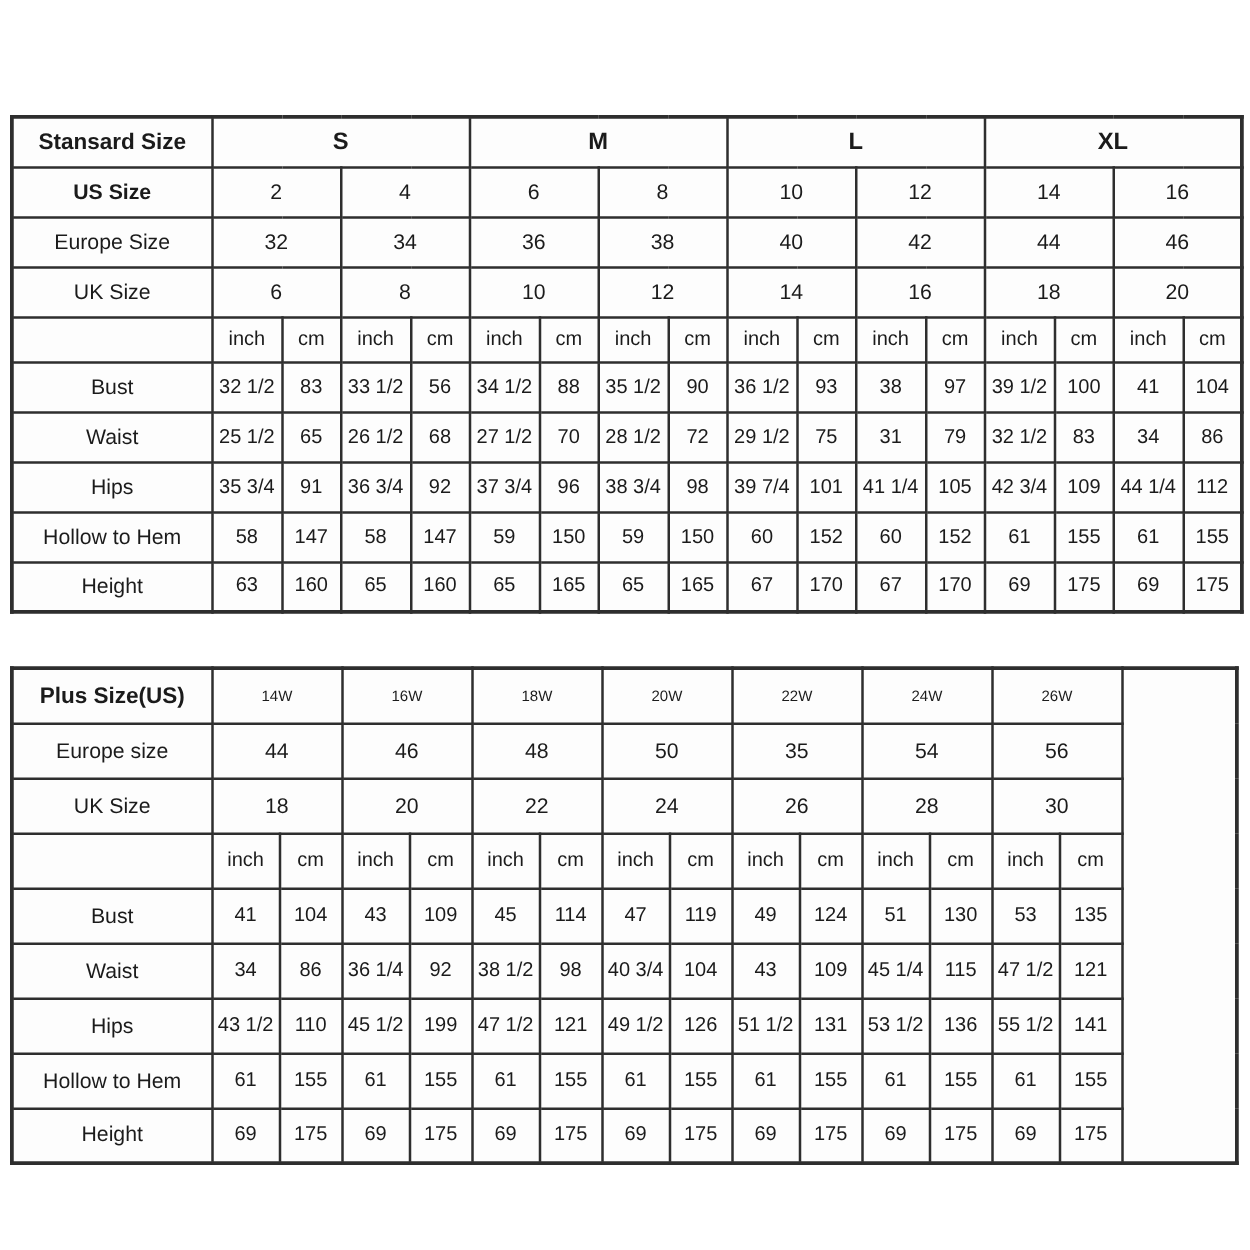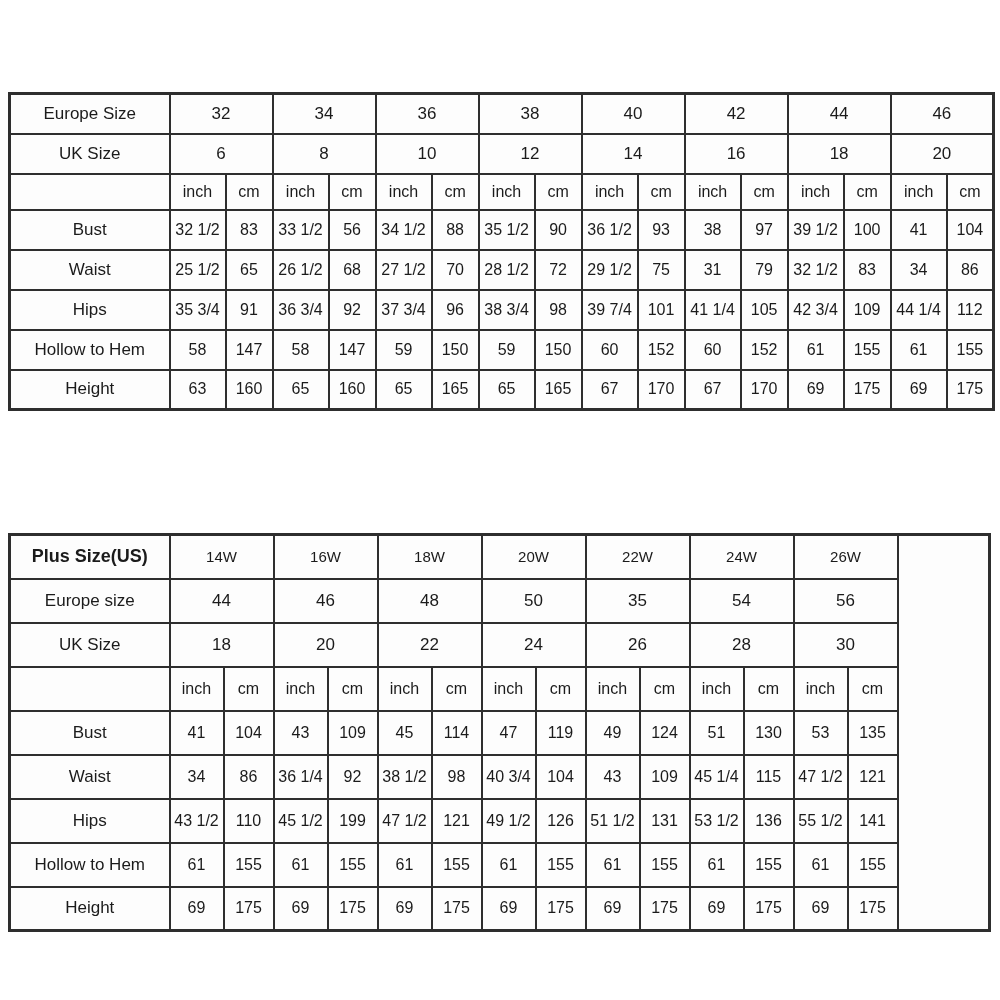--- a/index.html
+++ b/index.html
@@ -13,21 +13,21 @@
   }
   #t1{top:92px;width:984px;}
   #t2{top:533px;width:980px;}
   td,th{
     border:2px solid #2e2e2e;text-align:center;vertical-align:middle;
     padding:0;font-weight:normal;font-size:17px;white-space:nowrap;overflow:hidden;
   }
   .bold{font-weight:bold;}
   .corner{font-size:18px;}
   #t1 .grp{font-weight:bold;font-size:19px;}
-  #t2 .grp{font-size:15px;}
+  #t2 .grp{font-size:12px;}
   .val{font-size:16px;}
   #t1 tr{height:40px;}
   #t1 tr.units-row{height:36px;}
   #t2 tr{height:44px;}
   #t1 col.label,#t2 col.label{width:160px;}
   #t1 col.inch{width:56px;}
   #t1 col.cm{width:47px;}
   #t2 col.inch{width:54px;}
   #t2 col.cm{width:50px;}
   #t2 col.tail{width:92px;}
@@ -51,20 +51,38 @@
         <col class="cm">
         <col class="inch">
         <col class="cm">
         <col class="inch">
         <col class="cm">
         <col class="inch">
         <col class="cm">
       </colgroup>
       <tbody>
         <tr>
+          <th class="bold corner">Stansard Size</th>
+          <td class="grp" colspan="4">S</td>
+          <td class="grp" colspan="4">M</td>
+          <td class="grp" colspan="4">L</td>
+          <td class="grp" colspan="4">XL</td>
+        </tr>
+        <tr>
+          <th class="bold">US Size</th>
+          <td colspan="2">2</td>
+          <td colspan="2">4</td>
+          <td colspan="2">6</td>
+          <td colspan="2">8</td>
+          <td colspan="2">10</td>
+          <td colspan="2">12</td>
+          <td colspan="2">14</td>
+          <td colspan="2">16</td>
+        </tr>
+        <tr>
           <th>Europe Size</th>
           <td colspan="2">32</td>
           <td colspan="2">34</td>
           <td colspan="2">36</td>
           <td colspan="2">38</td>
           <td colspan="2">40</td>
           <td colspan="2">42</td>
           <td colspan="2">44</td>
           <td colspan="2">46</td>
         </tr>

